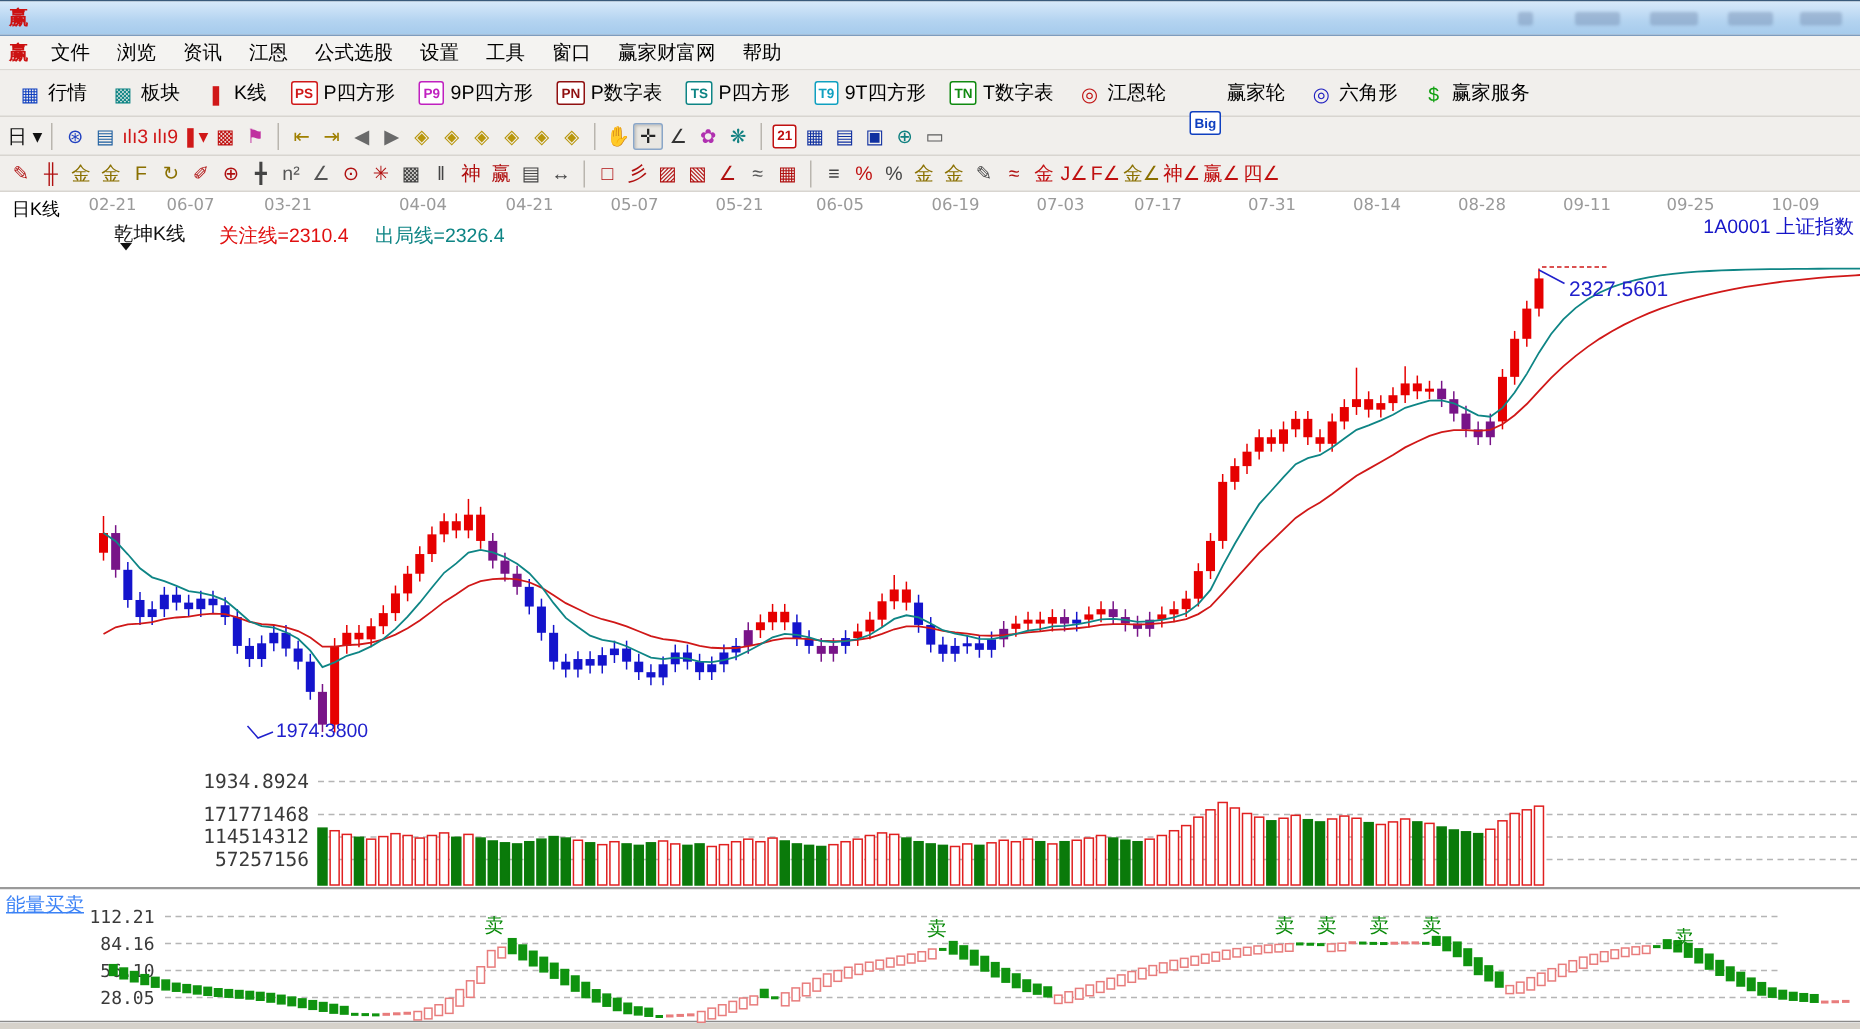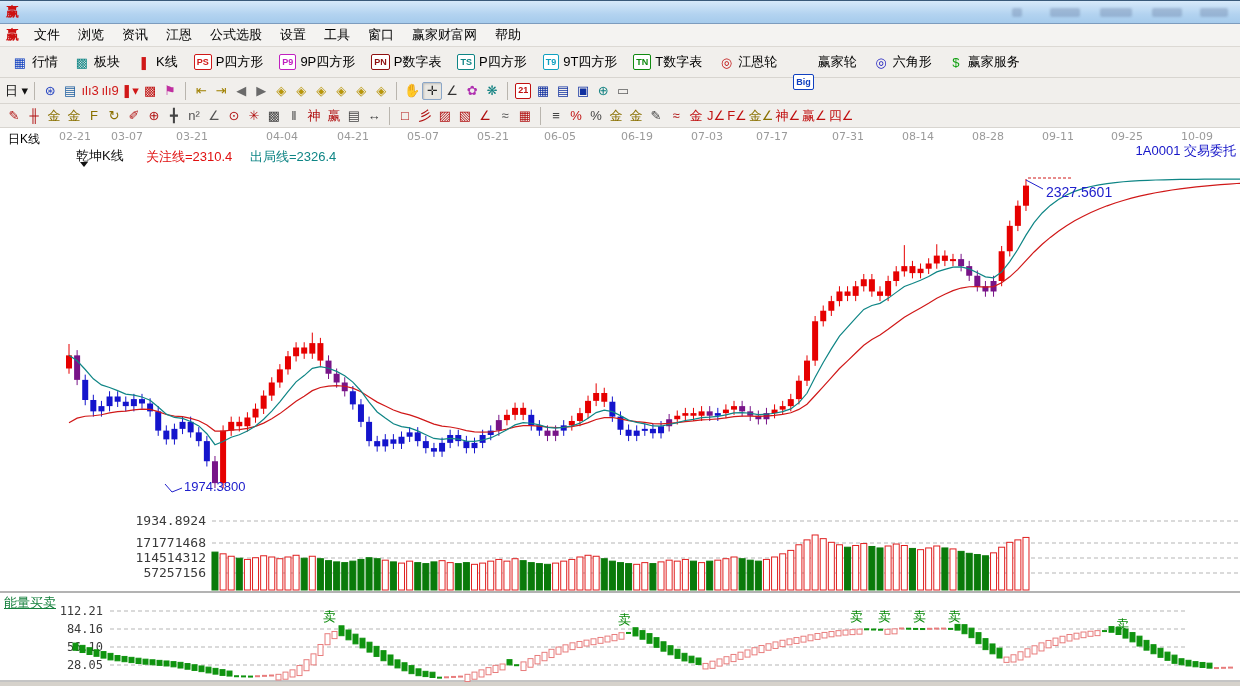--- a/index.html
+++ b/index.html
@@ -45,21 +45,21 @@
   .abs { position:absolute; }
   .date-label { position:absolute; top:2px; font-size:11px; color:#9a9a9a;
     transform:translateX(-50%); font-family:"DejaVu Sans","Liberation Sans",sans-serif; }
   #lbl-period { left:8px; top:3px; color:#000000; font-size:12px; }
   #lbl-symbol { right:4px; top:14px; color:#1515c8; font-size:13px; }
   #lbl-klinetype { left:76px; top:19px; color:#111; font-size:13px; }
   #klinetype-caret { left:80px; top:34px; width:0; height:0;
     border-left:4px solid transparent; border-right:4px solid transparent; border-top:5px solid #111; }
   #lbl-attention { left:146px; top:20px; color:#e01010; font-size:13px; }
   #lbl-exit { left:250px; top:20px; color:#0e8585; font-size:13px; }
-  #lbl-indicator { left:4px; top:466px; color:#15803d; font-size:13px;
+  #lbl-indicator { left:4px; top:466px; color:#3b82f6; font-size:13px;
     text-decoration:underline; }
   #watermark { right:10px; top:500px; color:#e8231d; font-size:40px; font-weight:bold;
     font-family:"DejaVu Serif","Liberation Serif",serif; letter-spacing:4px; opacity:.95; }
 </style>
 </head>
 <body>
 
 <div id="app">
 
   <div id="titlebar">
@@ -895,38 +895,38 @@
           <text x="618" y="622.664" fill="#0a8a0a" font-size="13">卖</text>
           <text x="850" y="620.28971" fill="#0a8a0a" font-size="13">卖</text>
           <text x="878" y="620.41805" fill="#0a8a0a" font-size="13">卖</text>
           <text x="913" y="620.0972" fill="#0a8a0a" font-size="13">卖</text>
           <text x="948" y="620.0972" fill="#0a8a0a" font-size="13">卖</text>
           <text x="1116" y="628.05428" fill="#0a8a0a" font-size="13">卖</text>
         </svg></div>
     <span id="lbl-period" class="abs">日K线</span>
     <div id="dates">
         <span class="date-label" style="left: 75px;">02-21</span>
-        <span class="date-label" style="left: 127px;">03-07</span>
+        <span class="date-label" style="left: 127px;">06-07</span>
         <span class="date-label" style="left: 192px;">03-21</span>
         <span class="date-label" style="left: 282px;">04-04</span>
         <span class="date-label" style="left: 353px;">04-21</span>
         <span class="date-label" style="left: 423px;">05-07</span>
         <span class="date-label" style="left: 493px;">05-21</span>
         <span class="date-label" style="left: 560px;">06-05</span>
         <span class="date-label" style="left: 637px;">06-19</span>
         <span class="date-label" style="left: 707px;">07-03</span>
         <span class="date-label" style="left: 772px;">07-17</span>
         <span class="date-label" style="left: 848px;">07-31</span>
         <span class="date-label" style="left: 918px;">08-14</span>
         <span class="date-label" style="left: 988px;">08-28</span>
         <span class="date-label" style="left: 1058px;">09-11</span>
         <span class="date-label" style="left: 1127px;">09-25</span>
         <span class="date-label" style="left: 1197px;">10-09</span>
       </div>
     <span id="lbl-klinetype" class="abs">乾坤K线</span>
     <span id="klinetype-caret" class="abs"></span>
     <span id="lbl-attention" class="abs">关注线=2310.4</span>
     <span id="lbl-exit" class="abs">出局线=2326.4</span>
-    <span id="lbl-symbol" class="abs">1A0001  交易委托</span>
+    <span id="lbl-symbol" class="abs">1A0001  上证指数</span>
     <span id="lbl-indicator" class="abs">能量买卖</span>
   </div>
 
 </div>
 
 </body></html>

